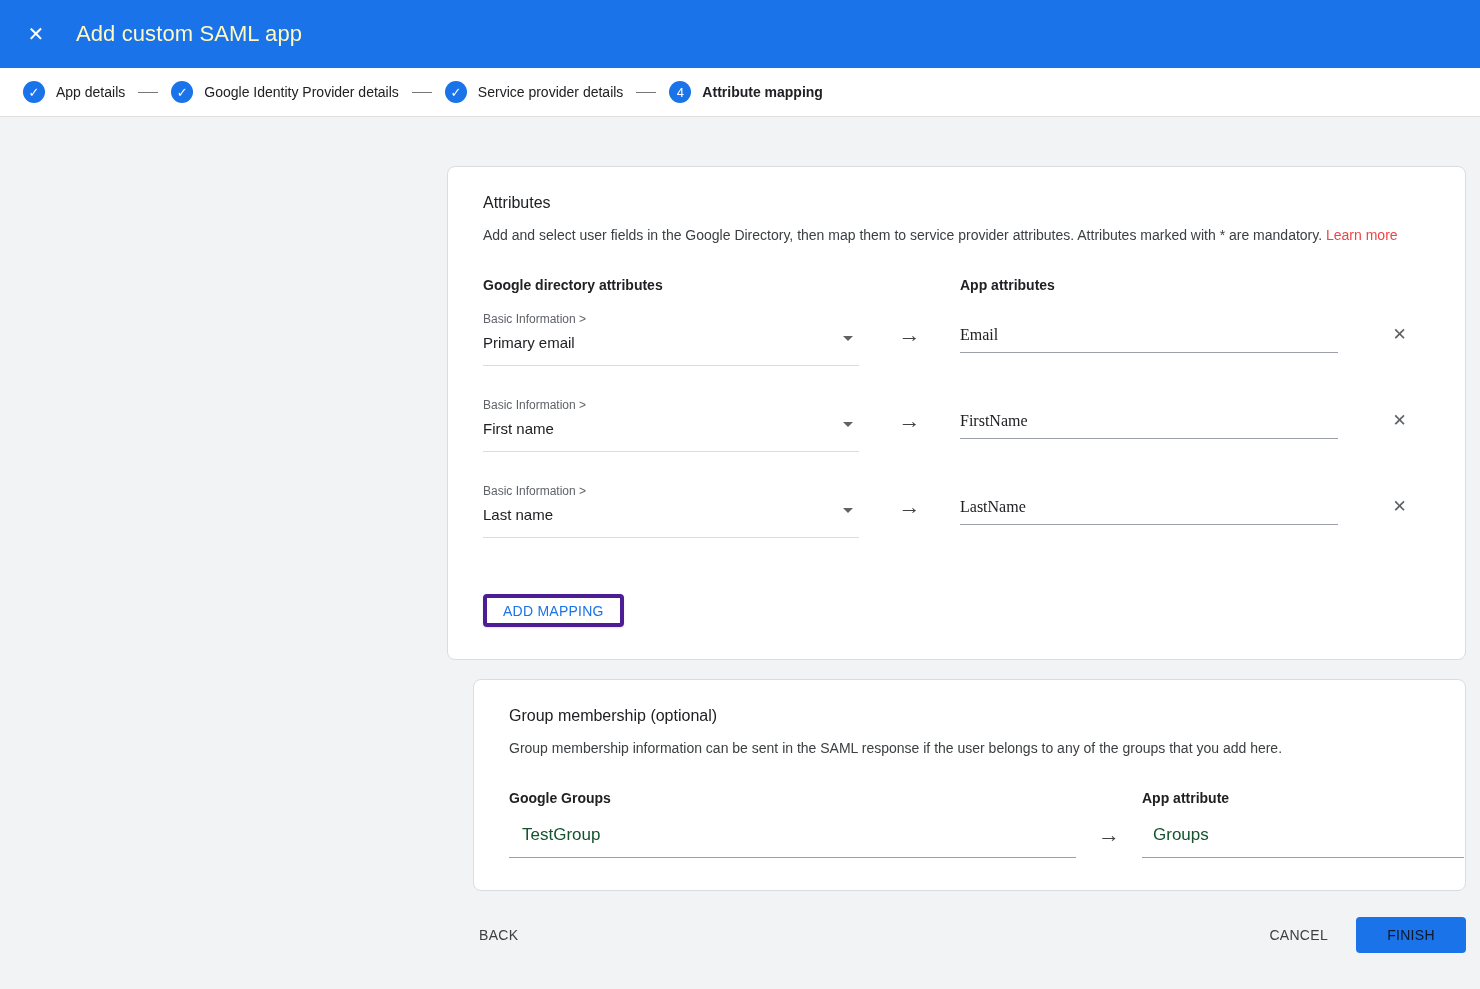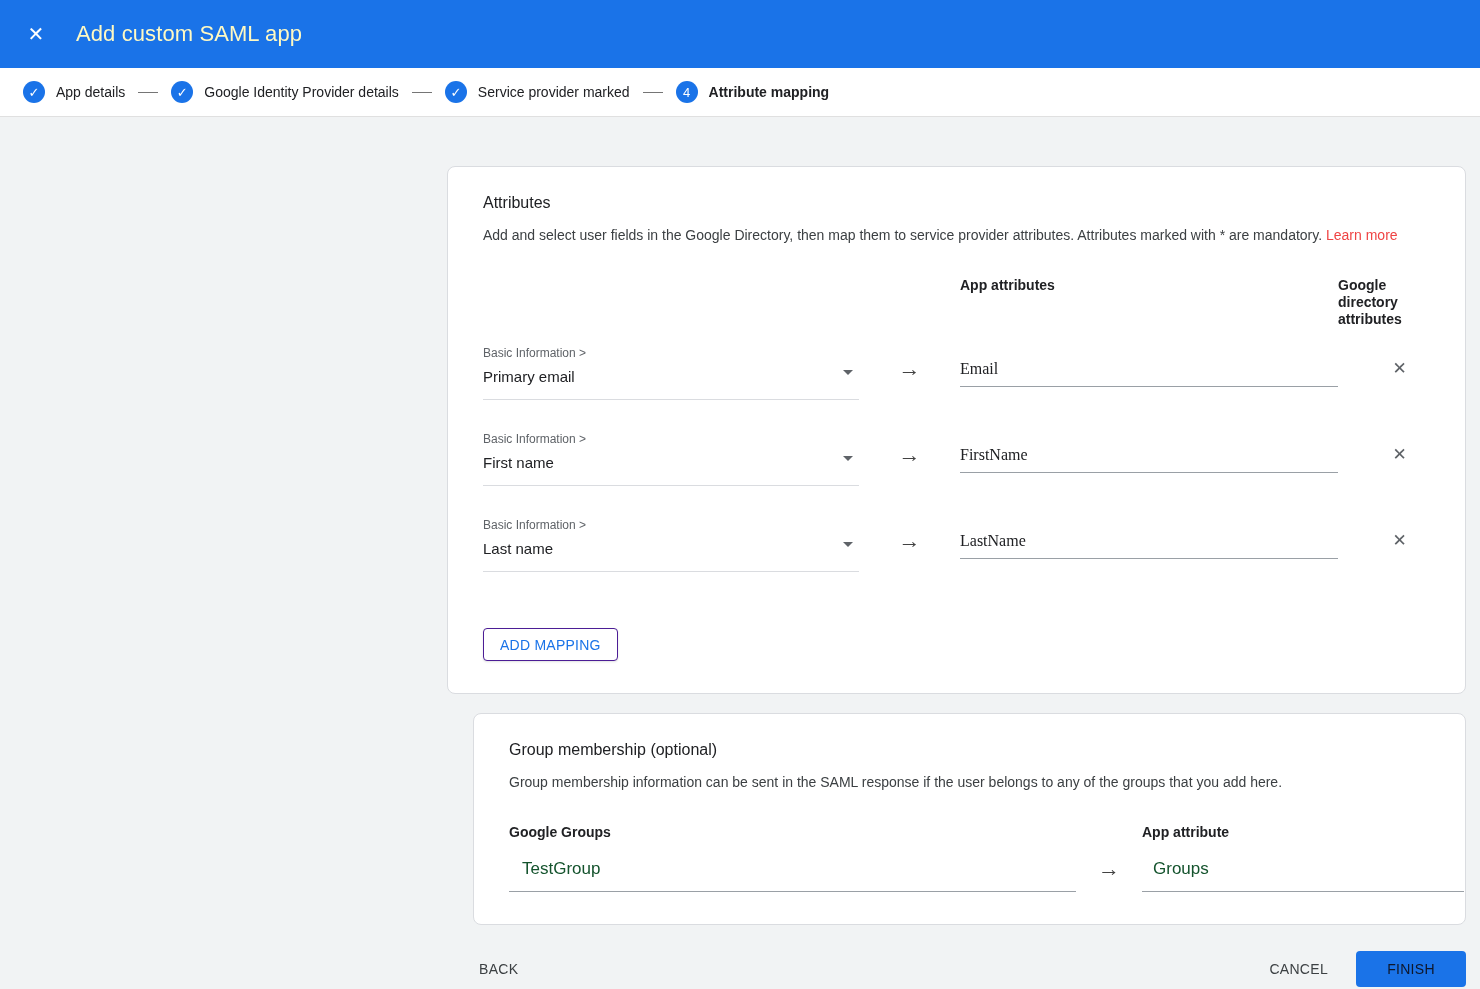--- a/index.html
+++ b/index.html
@@ -161,21 +161,21 @@
     color: #5f6368;
     font-size: 17px;
     line-height: 18px;
     padding: 0;
   }
   .add-mapping {
     margin-top: 24px;
     height: 33px;
     padding: 0 16px;
     background: #ffffff;
-    border: 1px solid #4c1d95;
+    border: 4px solid #4c1d95;
     border-radius: 4px;
     color: #1a73e8;
     font-size: 14px;
     font-weight: 500;
     letter-spacing: 0.25px;
     box-shadow: 0 1px 2px rgba(60,64,67,0.15);
   }
 
   
   .group-grid {
@@ -249,43 +249,43 @@
     <span class="step-circle">
         <span>✓</span>
       </span>
     <span class="step-label">Google Identity Provider details</span>
   </div>
   <span class="step-dash"></span>
   <div class="step">
     <span class="step-circle">
         <span>✓</span>
       </span>
-    <span class="step-label">Service provider marked</span>
+    <span class="step-label">Service provider details</span>
   </div>
   <span class="step-dash"></span>
   <div class="step current">
     <span class="step-circle">
         <span>4</span>
       </span>
     <span class="step-label">Attribute mapping</span>
   </div>
 </nav>
 
 <main class="content">
 
   <section class="card attributes">
     <h2 class="card-title">Attributes</h2>
     <p class="card-desc">
       <span>Add and select user fields in the Google Directory, then map them to service provider attributes. Attributes marked with * are mandatory.</span>
       <a href="#" class="learn-more">Learn more</a>
     </p>
 
     <div class="map-grid col-headers">
+      <div class="col-header">Google directory attributes</div>
       <div class="col-header col-3">App attributes</div>
-      <div class="col-header">Google directory attributes</div>
     </div>
 
     
     <div class="map-grid mapping-row">
       <div class="select-field">
         <div class="select-category">Basic Information &gt;</div>
         <div class="select-value">Primary email</div>
         <span class="dropdown-arrow"></span>
       </div>
       <div class="arrow-cell">

